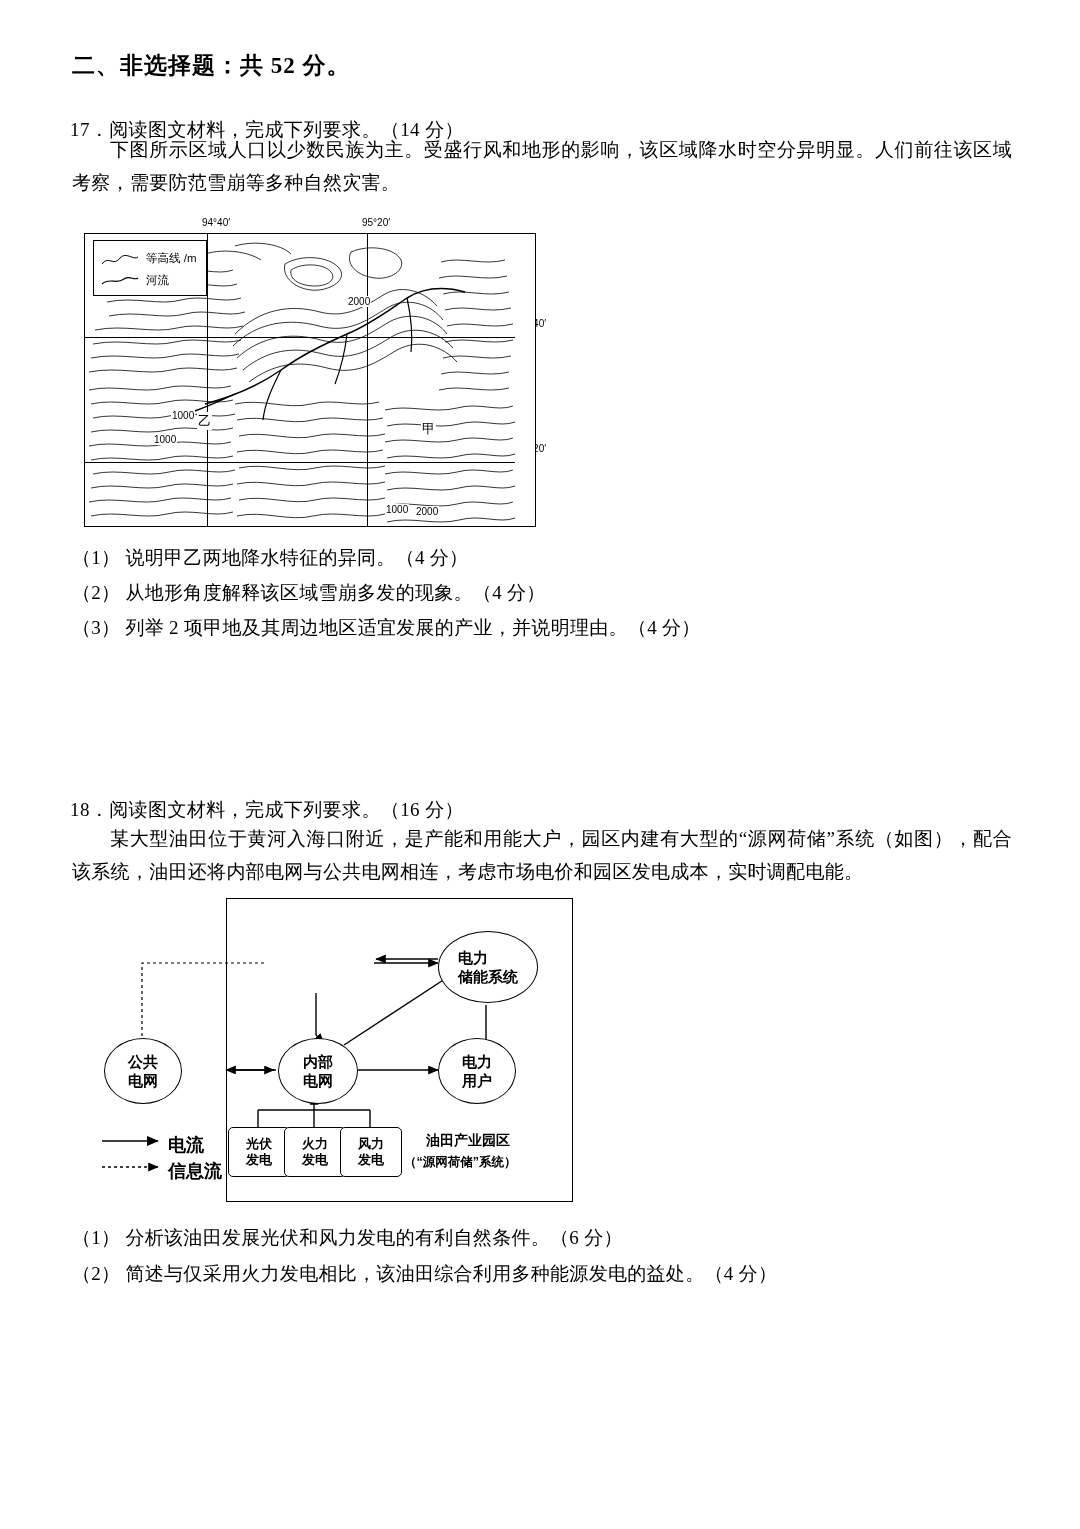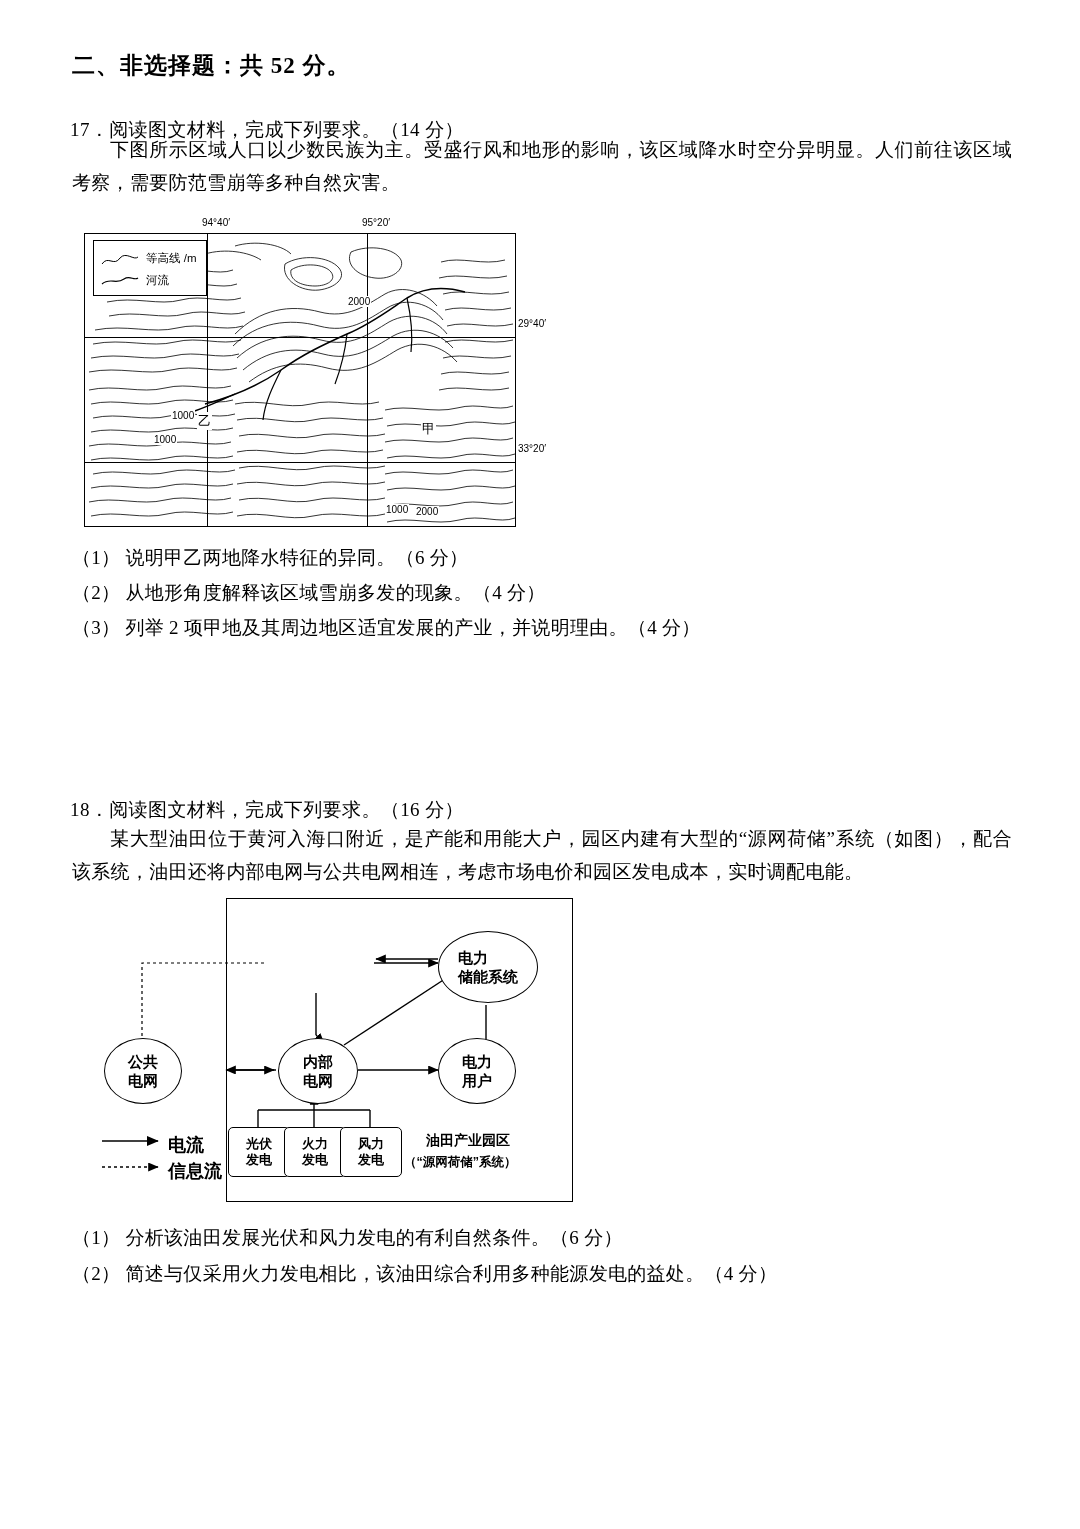--- a/index.html
+++ b/index.html
@@ -63,20 +63,21 @@
   }
   .map-frame {
     position: absolute;
     left: 0px;
     top: 18px;
     width: 430px;
     height: 292px;
     border: 1.4px solid #000;
     overflow: hidden;
     background: #fff;
+    padding-left: 20px;
   }
   .map-lonlab {
     position: absolute;
     font-size: 10px;
     font-family: "Liberation Sans", sans-serif;
     top: 2px;
   }
   .map-latlab {
     position: absolute;
     font-size: 10px;
@@ -325,21 +326,21 @@
       <div class="contour-num" style="left:86px;top:176px;">1000</div>
       <div class="contour-num" style="left:68px;top:200px;">1000</div>
       <div class="contour-num" style="left:300px;top:270px;">1000</div>
       <div class="contour-num" style="left:330px;top:272px;">2000</div>
 
       <div class="map-label" style="left:336px;top:186px;">甲</div>
       <div class="map-label" style="left:112px;top:178px;">乙</div>
     </div>
   </div>
 
-  <div class="sub-q" style="left:72px;top:545px;">（1） 说明甲乙两地降水特征的异同。（6 分）</div>
+  <div class="sub-q" style="left:72px;top:545px;">（1） 说明甲乙两地降水特征的异同。（4 分）</div>
   <div class="sub-q" style="left:72px;top:580px;">（2） 从地形角度解释该区域雪崩多发的现象。（4 分）</div>
   <div class="sub-q" style="left:72px;top:615px;">（3） 列举 2 项甲地及其周边地区适宜发展的产业，并说明理由。（4 分）</div>
 
   <div class="q-head q18-head">18．阅读图文材料，完成下列要求。（16 分）</div>
   <div class="para q18-para">某大型油田位于黄河入海口附近，是产能和用能大户，园区内建有大型的“源网荷储”系统（如图），配合该系统，油田还将内部电网与公共电网相连，考虑市场电价和园区发电成本，实时调配电能。</div>
 
   <div class="diag-fig">
 
     <div class="diag-box"></div>
 

